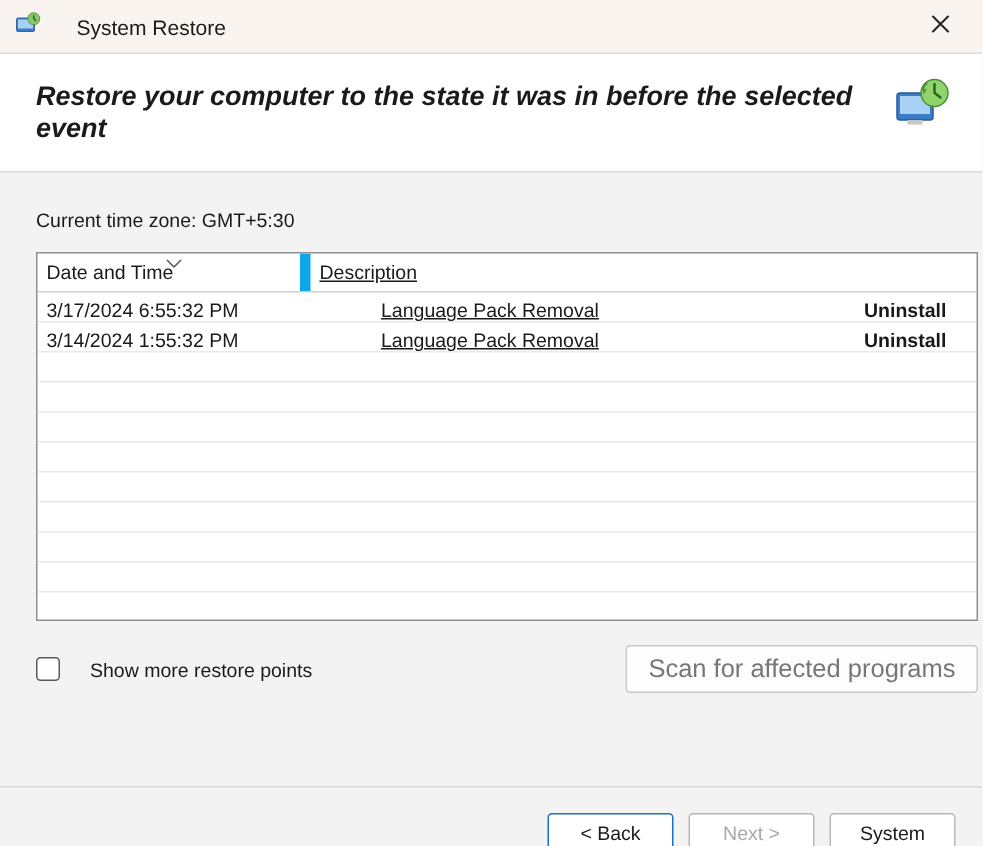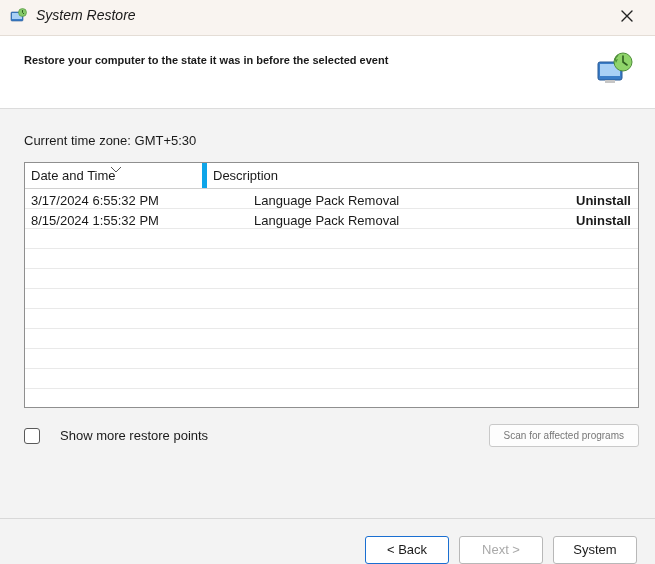--- a/index.html
+++ b/index.html
@@ -19,23 +19,22 @@
     display: flex;
     align-items: center;
     justify-content: space-between;
     height: 36px;
     padding: 0 6px 0 10px;
     background: #f9f4f0;
     border-bottom: 1px solid #e4ddd6;
   }
   .titlebar-left {
     display: flex;
-    align-items: flex-start;
-    gap: 8px;
-    font-style: italic;
+    align-items: center;
+    gap: 23px;
   }
   .titlebar-title {
     font-size: 14px;
   }
   .close-btn {
     width: 44px;
     height: 28px;
     display: flex;
     align-items: center;
     justify-content: center;
@@ -45,30 +44,31 @@
   
   .header {
     display: flex;
     align-items: flex-start;
     justify-content: space-between;
     padding: 14px 20px 18px 24px;
     background: #ffffff;
   }
   .header-text {
     font-weight: 700;
-    font-size: 11px;
+    font-size: 18px;
     padding-top: 4px;
+    font-style: italic;
   }
   .header-icon { width: 40px; height: 40px; }
 
   
   .body-area {
     background: #f3f3f3;
     border-top: 1px solid #dcdcdc;
-    padding: 24px 16px 12px 24px;
+    padding: 24px 3px 12px 24px;
     height: 410px;
   }
   .tz-line { margin-bottom: 14px; font-size: 13px; }
 
   
   .rp-table {
     border: 1px solid #8f8f8f;
     background: #ffffff;
     height: 246px;
     overflow: hidden;
@@ -76,26 +76,26 @@
   .rp-head {
     display: flex;
     height: 26px;
     border-bottom: 1px solid #d0d0d0;
   }
   .rp-head .col {
     display: flex;
     align-items: center;
     padding: 0 6px;
     font-size: 13px;
-    border-right: 5px solid #0ea5e9;
+    border-right: 7px solid #0ea5e9;
     position: relative;
   }
   .rp-head .col:last-child { border-right: none; }
   .col-date { width: 182px; }
-  .col-desc { width: 305px; }
+  .col-desc { width: 305px; text-decoration: underline; }
   .col-type { flex: 1; }
   .sort-caret {
     position: absolute;
     top: -2px;
     left: 86px;
   }
   .rp-rows { }
   .rp-row {
     display: flex;
     height: 20px;
@@ -127,21 +127,21 @@
     border: 1.5px solid #5a5a5a;
     border-radius: 3px;
     background: #fff;
   }
   .scan-btn {
     padding: 5px 14px;
     background: #fdfdfd;
     border: 1px solid #c9c9c9;
     border-radius: 3px;
     color: #777;
-    font-size: 10px;
+    font-size: 17px;
   }
 
   
   .footer {
     border-top: 1px solid #d8d8d8;
     background: #f3f3f3;
     height: 62px;
     display: flex;
     align-items: center;
     justify-content: flex-end;
@@ -223,21 +223,21 @@
         <span>Description</span>
       </div>
     </div>
     <div class="rp-rows">
       <div class="rp-row">
         <div class="cell col-date">3/17/2024 6:55:32 PM</div>
         <div class="cell col-desc">Language Pack Removal</div>
         <div class="cell col-type">Uninstall</div>
       </div>
       <div class="rp-row">
-        <div class="cell col-date">8/15/2024 1:55:32 PM</div>
+        <div class="cell col-date">3/14/2024 1:55:32 PM</div>
         <div class="cell col-desc">Language Pack Removal</div>
         <div class="cell col-type">Uninstall</div>
       </div>
       <div class="rp-row empty"></div>
       <div class="rp-row empty"></div>
       <div class="rp-row empty"></div>
       <div class="rp-row empty"></div>
       <div class="rp-row empty"></div>
       <div class="rp-row empty"></div>
       <div class="rp-row empty"></div>

